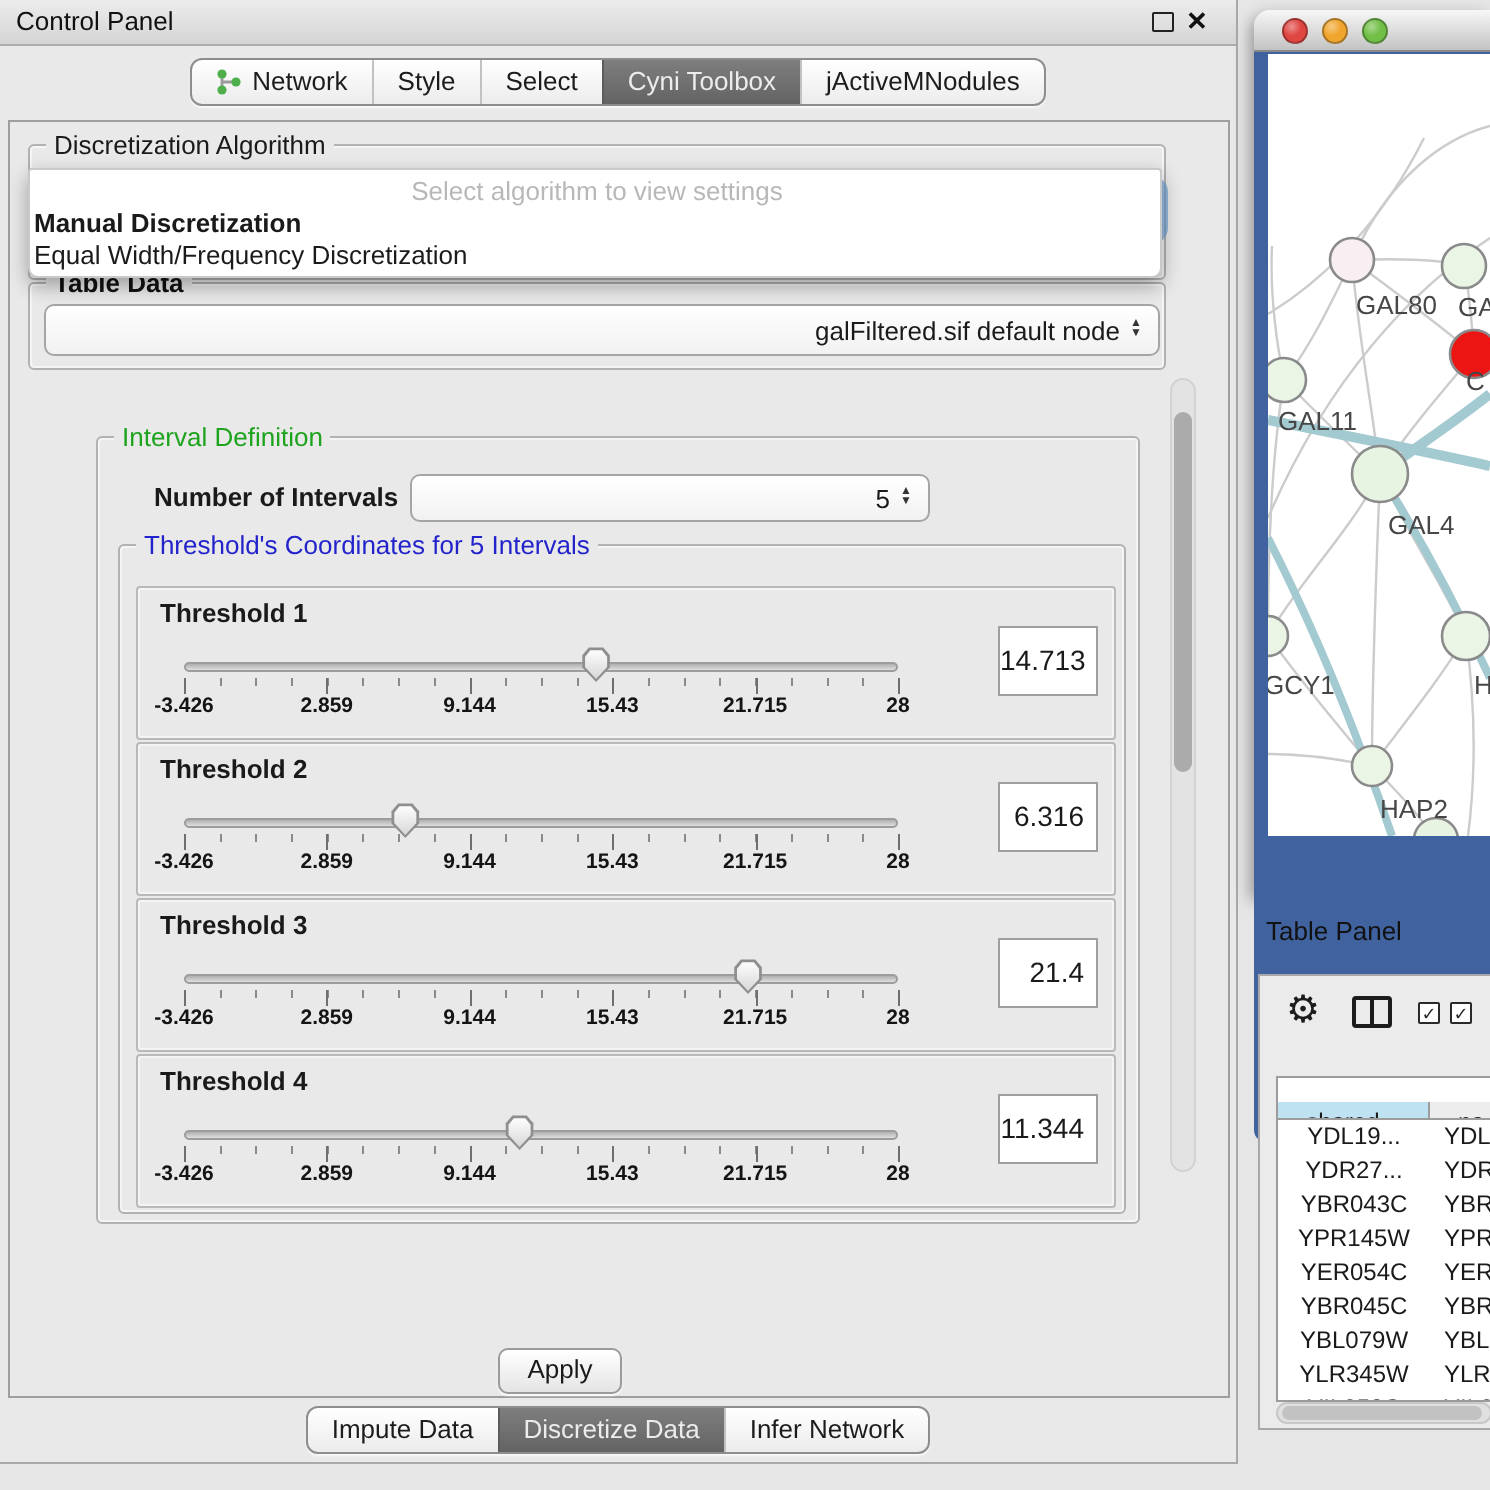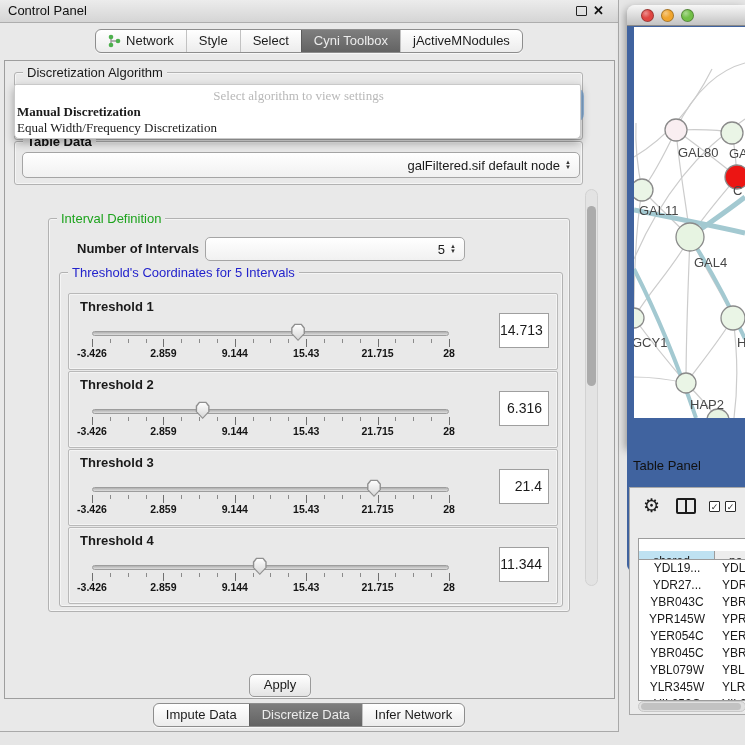--- a/index.html
+++ b/index.html
@@ -38,21 +38,21 @@
 
   .combo{position:absolute;background:linear-gradient(#ffffff,#f1f1f1);border:1px solid #a5a5a5;
     border-radius:5px;display:flex;align-items:center;box-sizing:border-box;text-align:right;}
   .combo .ctext{flex:1;padding-left:9px;white-space:nowrap;overflow:hidden;font-size:13px;}
   .combo .spin{display:flex;flex-direction:column;align-items:center;width:16px;margin-right:3px;
     font-size:6px;line-height:5px;color:#333;}
   .combo.focusring{box-shadow:0 0 0 3px rgba(104,158,214,.65);}
 
   
   #algo-popup{left:9px;top:23px;width:565px;height:53px;background:#ffffff;border:1px solid #c9c9c9;
-    border-radius:2px 2px 5px 5px;box-shadow:0 4px 10px rgba(0,0,0,.32);z-index:40;font-family:Liberation Serif, serif;}
+    border-radius:2px 2px 5px 5px;box-shadow:0 4px 10px rgba(0,0,0,.32);z-index:40;}
   .popup-row{height:16px;line-height:16px;font-size:13px;padding-left:2px;white-space:nowrap;}
   .popup-row.placeholder{text-align:center;color:#b8b8b8;margin-top:3px;}
   .popup-row.boldsel{font-weight:bold;}
 
   
   .tbox{position:absolute;left:8px;width:488px;height:75px;border:1px solid #b9b9b9;border-radius:2px;
     background:#e9e9e9;box-shadow:inset 0 0 0 1px rgba(255,255,255,.5);}
   .tbox .tlabel{position:absolute;left:11px;top:5px;font-weight:bold;font-size:13px;}
   .track{position:absolute;left:23px;top:37px;width:357px;height:5px;border:1px solid #9d9d9d;border-radius:3px;
     background:linear-gradient(#b0b0b0,#dedede);box-sizing:border-box;}

